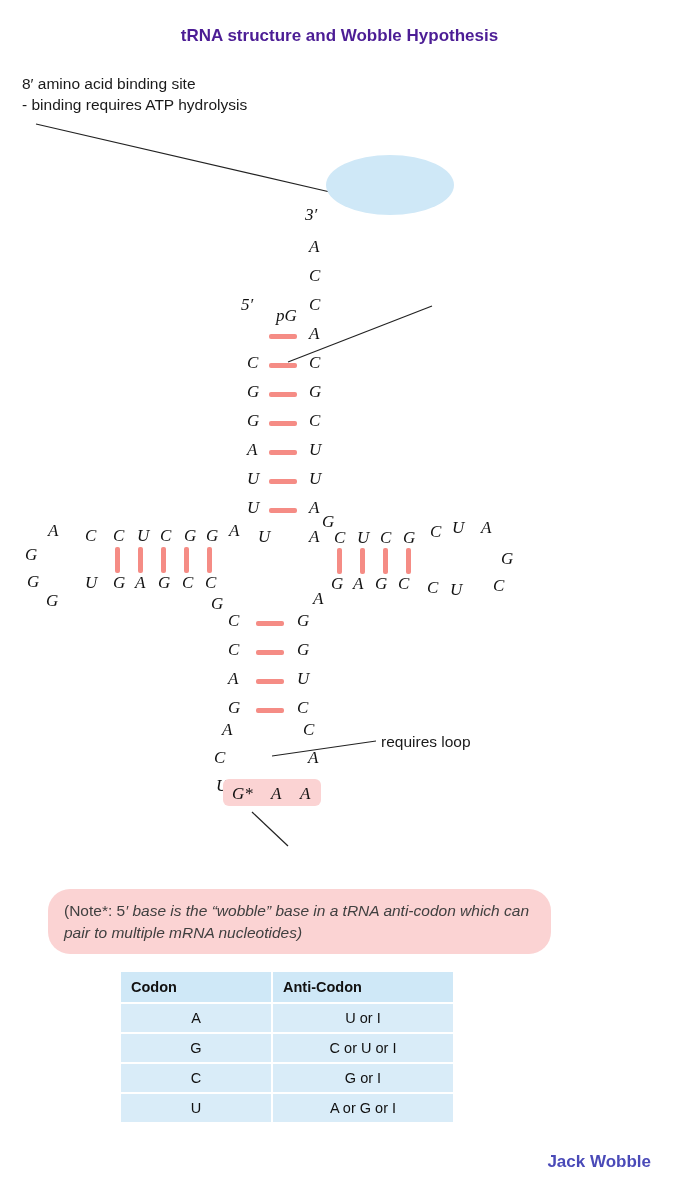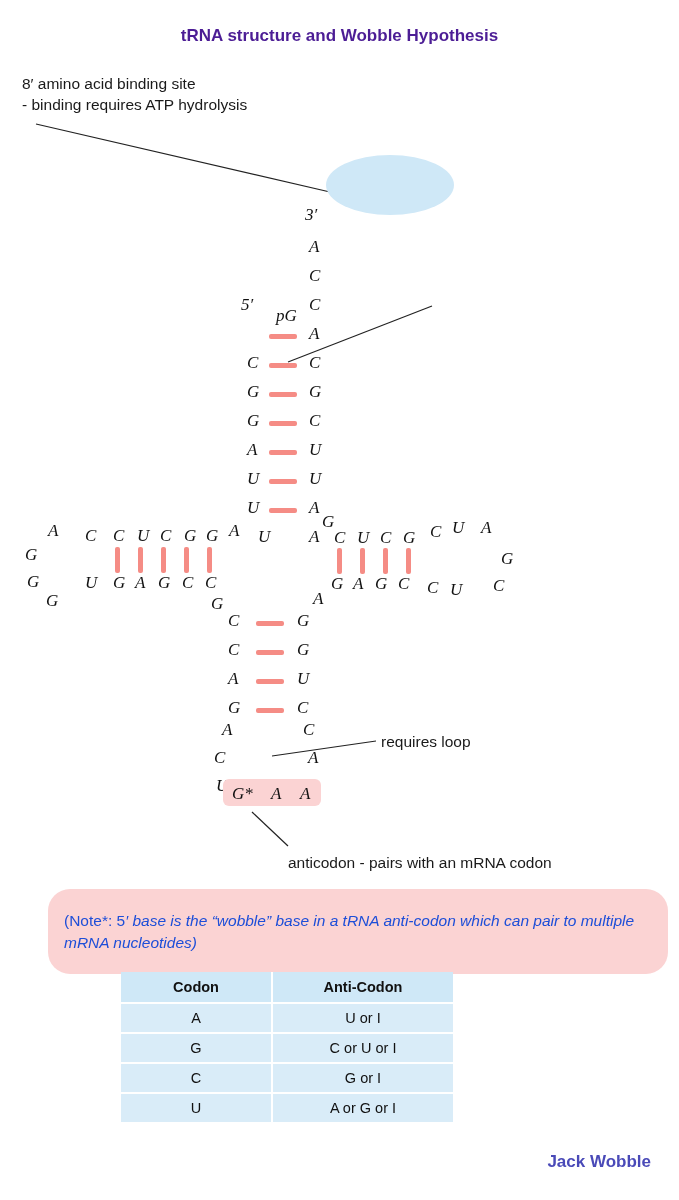--- a/index.html
+++ b/index.html
@@ -101,45 +101,45 @@
     left: 223px;
     width: 98px;
     height: 27px;
     background: #fbd3d3;
     border-radius: 6px;
   }
   #wobble-note {
     position: absolute;
     top: 889px;
     left: 48px;
-    width: 620px;
+    width: 503px;
     background: #fbd3d3;
     border-radius: 22px;
-    padding: 21px 16px;
+    padding: 11px 16px;
     box-sizing: border-box;
     font-size: 15.5px;
     font-style: italic;
     line-height: 1.4;
-    color: #1d4ed8;
+    color: #404040;
   }
   #wobble-note .lead {
     font-style: normal;
   }
   #codon-table {
     position: absolute;
     top: 972px;
     left: 121px;
     border-collapse: collapse;
     font-size: 14.5px;
   }
   #codon-table th {
     background: #cfe8f7;
     font-weight: bold;
     padding: 7px 10px;
-    text-align: center;
+    text-align: left;
     border-bottom: 2px solid #ffffff;
     color: #111111;
   }
   #codon-table td {
     background: #d9ecf8;
     padding: 6px 10px;
     text-align: center;
     border-bottom: 2px solid #ffffff;
     color: #111111;
   }
@@ -177,21 +177,20 @@
   <svg class="leaders">
     <line x1="36" y1="124" x2="330" y2="192" stroke="#222" stroke-width="1.2"></line>
     <line x1="432" y1="306" x2="288" y2="362" stroke="#222" stroke-width="1.2"></line>
     <line x1="376" y1="741" x2="272" y2="756" stroke="#222" stroke-width="1.2"></line>
     <line x1="288" y1="846" x2="252" y2="812" stroke="#222" stroke-width="1.2"></line>
   </svg>
 
   <div class="note-text" id="label-amino">8′ amino acid binding site
 - binding requires ATP hydrolysis</div>
   <div class="note-text" id="label-anticodon-loop">requires loop</div>
-  <div class="note-text" id="label-anticodon">anticodon - pairs with an mRNA codon</div>
 
   <div id="arginine-ellipse"></div>
 
   <div class="base" style="top:205px; left:305px;">3′</div>
   <div class="base" style="top:237px; left:309px;">A</div>
   <div class="base" style="top:266px; left:309px;">C</div>
   <div class="base" style="top:295px; left:309px;">C</div>
   <div class="base" style="top:324px; left:309px;">A</div>
   <div class="base" style="top:353px; left:309px;">C</div>
   <div class="base" style="top:382px; left:309px;">G</div>

